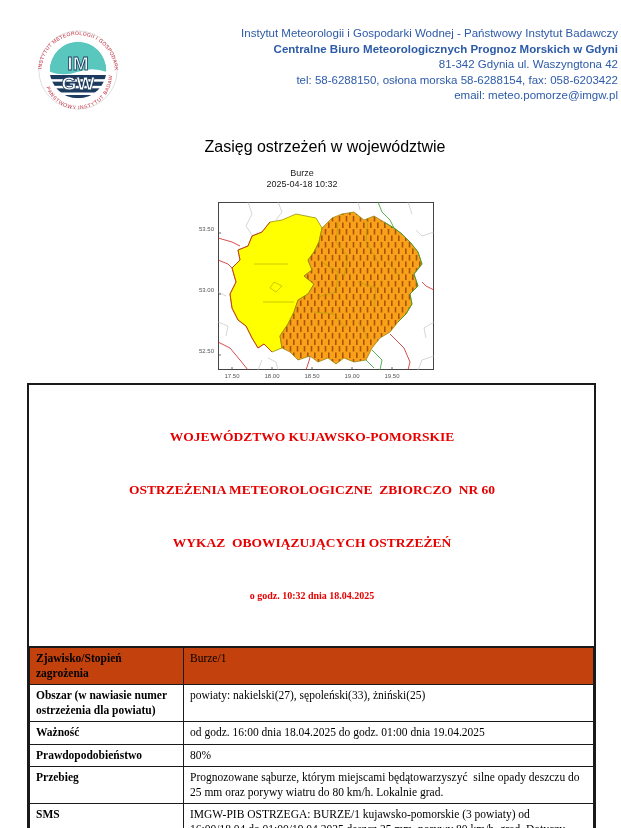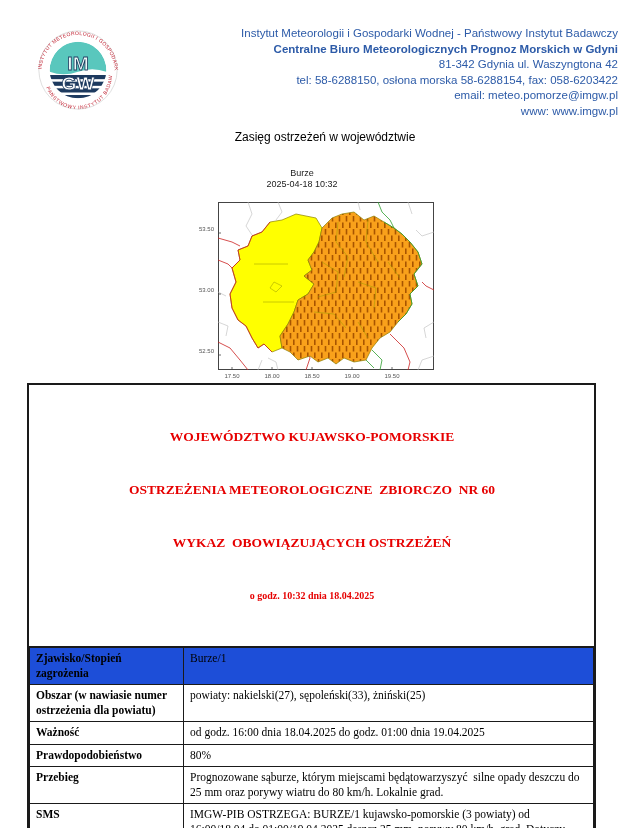--- a/index.html
+++ b/index.html
@@ -7,39 +7,39 @@
        font-family:"Liberation Sans",sans-serif;}
   .abs{position:absolute;}
 
   
   #logo-wrap{left:28px;top:18px;width:100px;height:104px;}
   #org-lines{right:3px;top:26px;width:480px;text-align:right;color:#2d5ba8;
              font-size:11.5px;line-height:15.5px;}
   .org-line.bold{font-weight:bold;}
 
   
-  #map-title{left:60px;top:130px;width:530px;text-align:center;font-size:12px;color:#000;}
+  #map-title{left:60px;top:138px;width:530px;text-align:center;font-size:16px;color:#000;}
   #map-subtitle{left:0;top:168px;width:604px;text-align:center;font-size:9px;color:#222;line-height:11px;}
   #map-svg-wrap{left:218px;top:202px;width:216px;height:168px;}
   .tick-label{position:absolute;font-size:6px;color:#555;line-height:8px;}
   .ytick{width:26px;text-align:right;}
   .xtick{width:24px;text-align:center;}
 
   
   #warning-table-wrap{left:27px;top:383px;width:565px;border:2px solid #1a1a1a;background:#fff;
                       font-family:"Liberation Serif",serif;}
   #table-title{padding:7px 4px 6px 5px;text-align:center;color:#e60000;font-weight:bold;
                border-bottom:1px solid #1a1a1a;white-space:pre-wrap;}
   .title-line{font-size:13.5px;line-height:17px;}
   .title-line.small{font-size:10px;}
   #warn-table{border-collapse:collapse;width:100%;table-layout:fixed;}
   #warn-table td{border:1px solid #1a1a1a;vertical-align:top;padding:3px 6px 4px 6px;
                  font-size:11.5px;line-height:14.5px;white-space:pre-wrap;}
   #warn-table td.c-label{width:141px;font-weight:bold;}
-  tr.hl-yellow td{background:#1d4ed8;}
+  tr.hl-yellow td{background:#c2410c;}
 </style>
 </head>
 <body>
 
 <div class="abs" id="logo-wrap">
   <svg viewBox="0 0 120 120" width="100" height="104">
     <circle cx="60" cy="60" r="47" fill="#ffffff" stroke="#d8d8d8" stroke-width="1"></circle>
     <defs>
       <clipPath id="emblemClip">
           <circle cx="60" cy="60" r="34"></circle>
@@ -65,21 +65,20 @@
     <text x="60" y="84" text-anchor="middle" font-size="23" font-weight="bold" font-family="Liberation Sans, sans-serif" fill="#ffffff" stroke="#1d3a5f" stroke-width="1">GW</text>
   </svg>
 </div>
 
 <div class="abs" id="org-lines">
     <div class="org-line">Instytut Meteorologii i Gospodarki Wodnej - Państwowy Instytut Badawczy</div>
     <div class="org-line bold">Centralne Biuro Meteorologicznych Prognoz Morskich w Gdyni</div>
     <div class="org-line">81-342 Gdynia ul. Waszyngtona 42</div>
     <div class="org-line">tel: 58-6288150, osłona morska 58-6288154, fax: 058-6203422</div>
     <div class="org-line">email: meteo.pomorze@imgw.pl</div>
-    <div class="org-line">www: www.imgw.pl</div>
   </div>
 
 <div class="abs" id="map-title">Zasięg ostrzeżeń w województwie</div>
 <div class="abs" id="map-subtitle">
   <div>Burze</div>
   <div>2025-04-18 10:32</div>
 </div>
 
 <div class="abs" id="map-svg-wrap">
   <svg viewBox="0 0 216 168" width="216" height="168">

